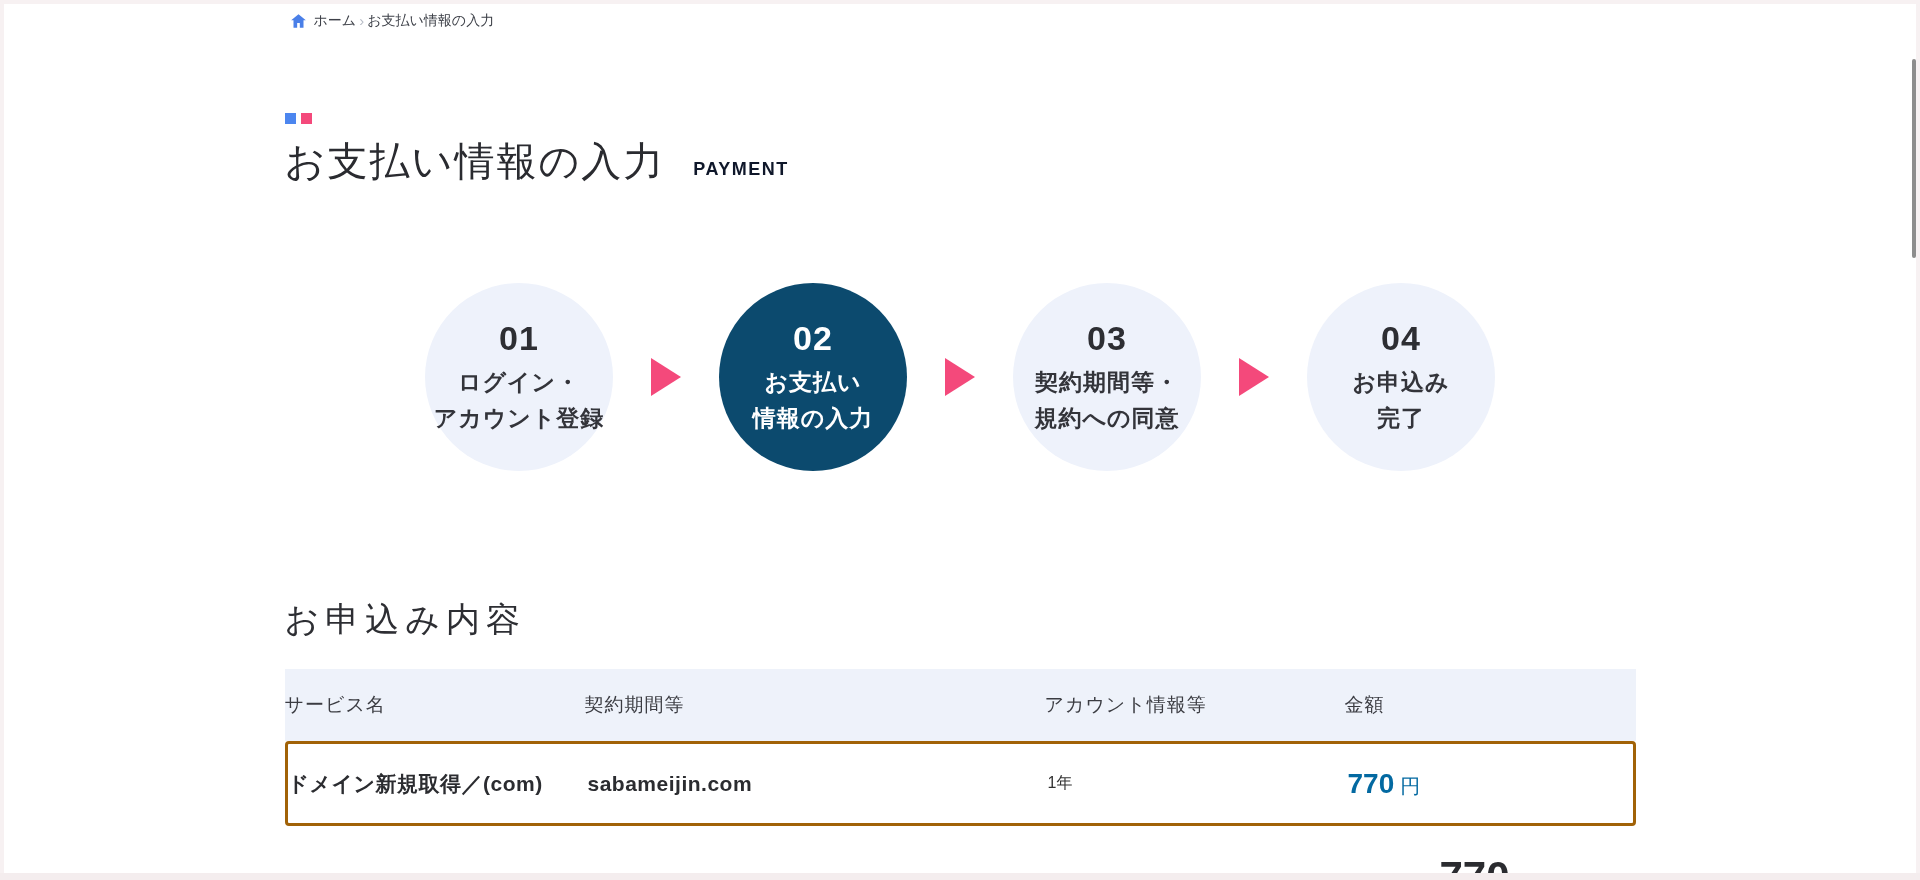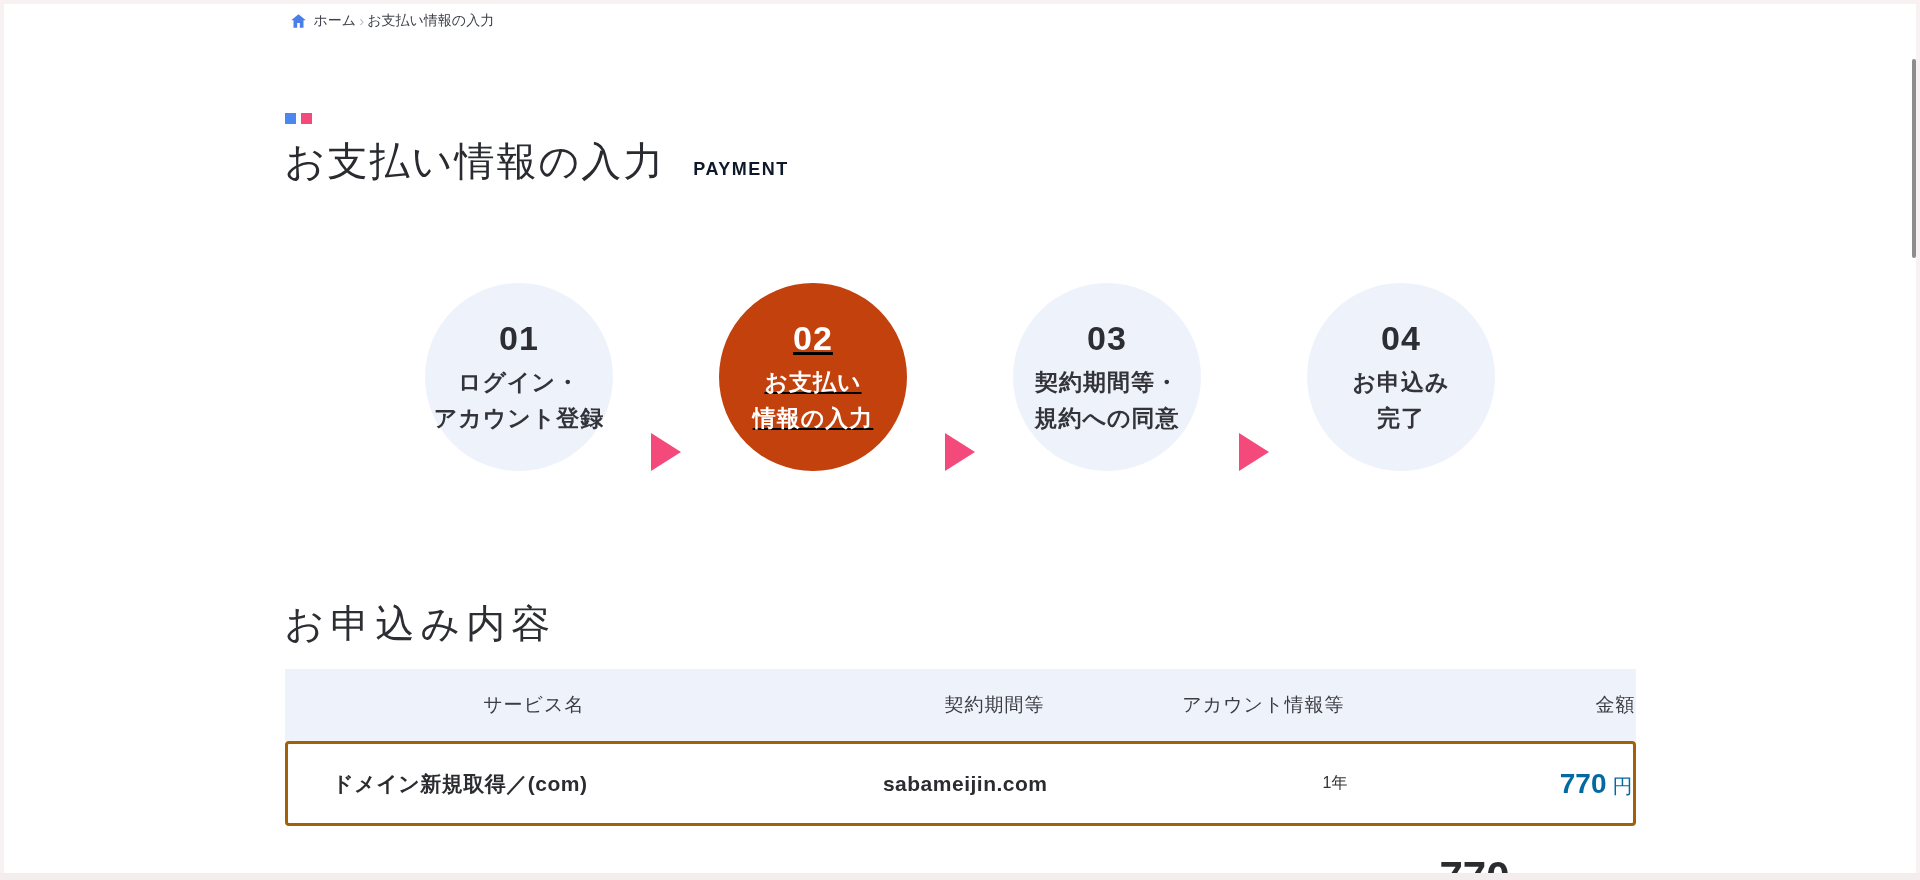--- a/index.html
+++ b/index.html
@@ -18,36 +18,36 @@
   .squares { display:flex; gap:5px; }
   .sq { width:11px; height:11px; }
   .sq-blue { background:#4c86ef; }
   .sq-pink { background:#f4497b; }
   .title-row { display:flex; align-items:baseline; gap:28px; margin-top:10px; }
   .page-title { font-size:40px; font-weight:500; letter-spacing:2px; color:#2a2b30; }
   .page-subtitle { font-size:18px; font-weight:700; letter-spacing:1.5px; color:#0f172a; }
 
   
   .steps { position:absolute; top:283px; left:50%; transform:translateX(-50%);
-           display:flex; align-items:flex-end; }
+           display:flex; align-items:center; }
   .step-circle { width:188px; height:188px; border-radius:50%; background:#eef2fb;
                  display:flex; flex-direction:column; align-items:center; justify-content:center; }
   .step-circle .num { font-size:34px; font-weight:700; color:#2d2e33; letter-spacing:1px; margin-bottom:6px; }
   .step-circle .line { font-size:23px; font-weight:600; color:#33343a; line-height:36px; letter-spacing:1px; }
-  .step-circle.active { background:#c2410c;text-decoration:underline; }
+  .step-circle.active { background:#0c4a6e; }
   .step-circle.active .num, .step-circle.active .line { color:#ffffff; }
   .arrow-wrap { width:106px; display:flex; justify-content:center; align-items:center; }
   .arrow { width:0; height:0; border-top:19px solid transparent; border-bottom:19px solid transparent;
            border-left:30px solid #f4497b; }
 
   
-  .section-title { position:absolute; top:597px; left:0; font-size:39px; font-weight:500;
+  .section-title { position:absolute; top:597px; left:0; font-size:34px; font-weight:500;
                    letter-spacing:6px; color:#2d2e33; }
   .order-table { position:absolute; top:669px; left:0; width:1351px; }
-  .thead, .trow { display:grid; grid-template-columns:300px 460px 300px 1fr; align-items:center; text-align:right; }
+  .thead, .trow { display:grid; grid-template-columns:300px 460px 300px 1fr; align-items:center; text-align:left; }
   .thead { height:72px; background:#eef2fa; font-size:19px; color:#3b3c42; letter-spacing:1px; }
   .trow { height:85px; background:#ffffff; border:3px solid #a16207; border-radius:4px; }
   .cell-service, .cell-account { font-weight:700; font-size:21px; color:#2b2c30; letter-spacing:0.5px; }
   .cell-period { font-size:16px; color:#333; }
   .cell-amount { font-size:20px; color:#0369a1; }
   .cell-amount .amt { font-size:28px; font-weight:700; margin-right:6px; }
 
   
   .total-line { position:absolute; top:853px; right:0; display:flex; align-items:baseline; gap:10px;
                 color:#2b2c30; white-space:nowrap; }

